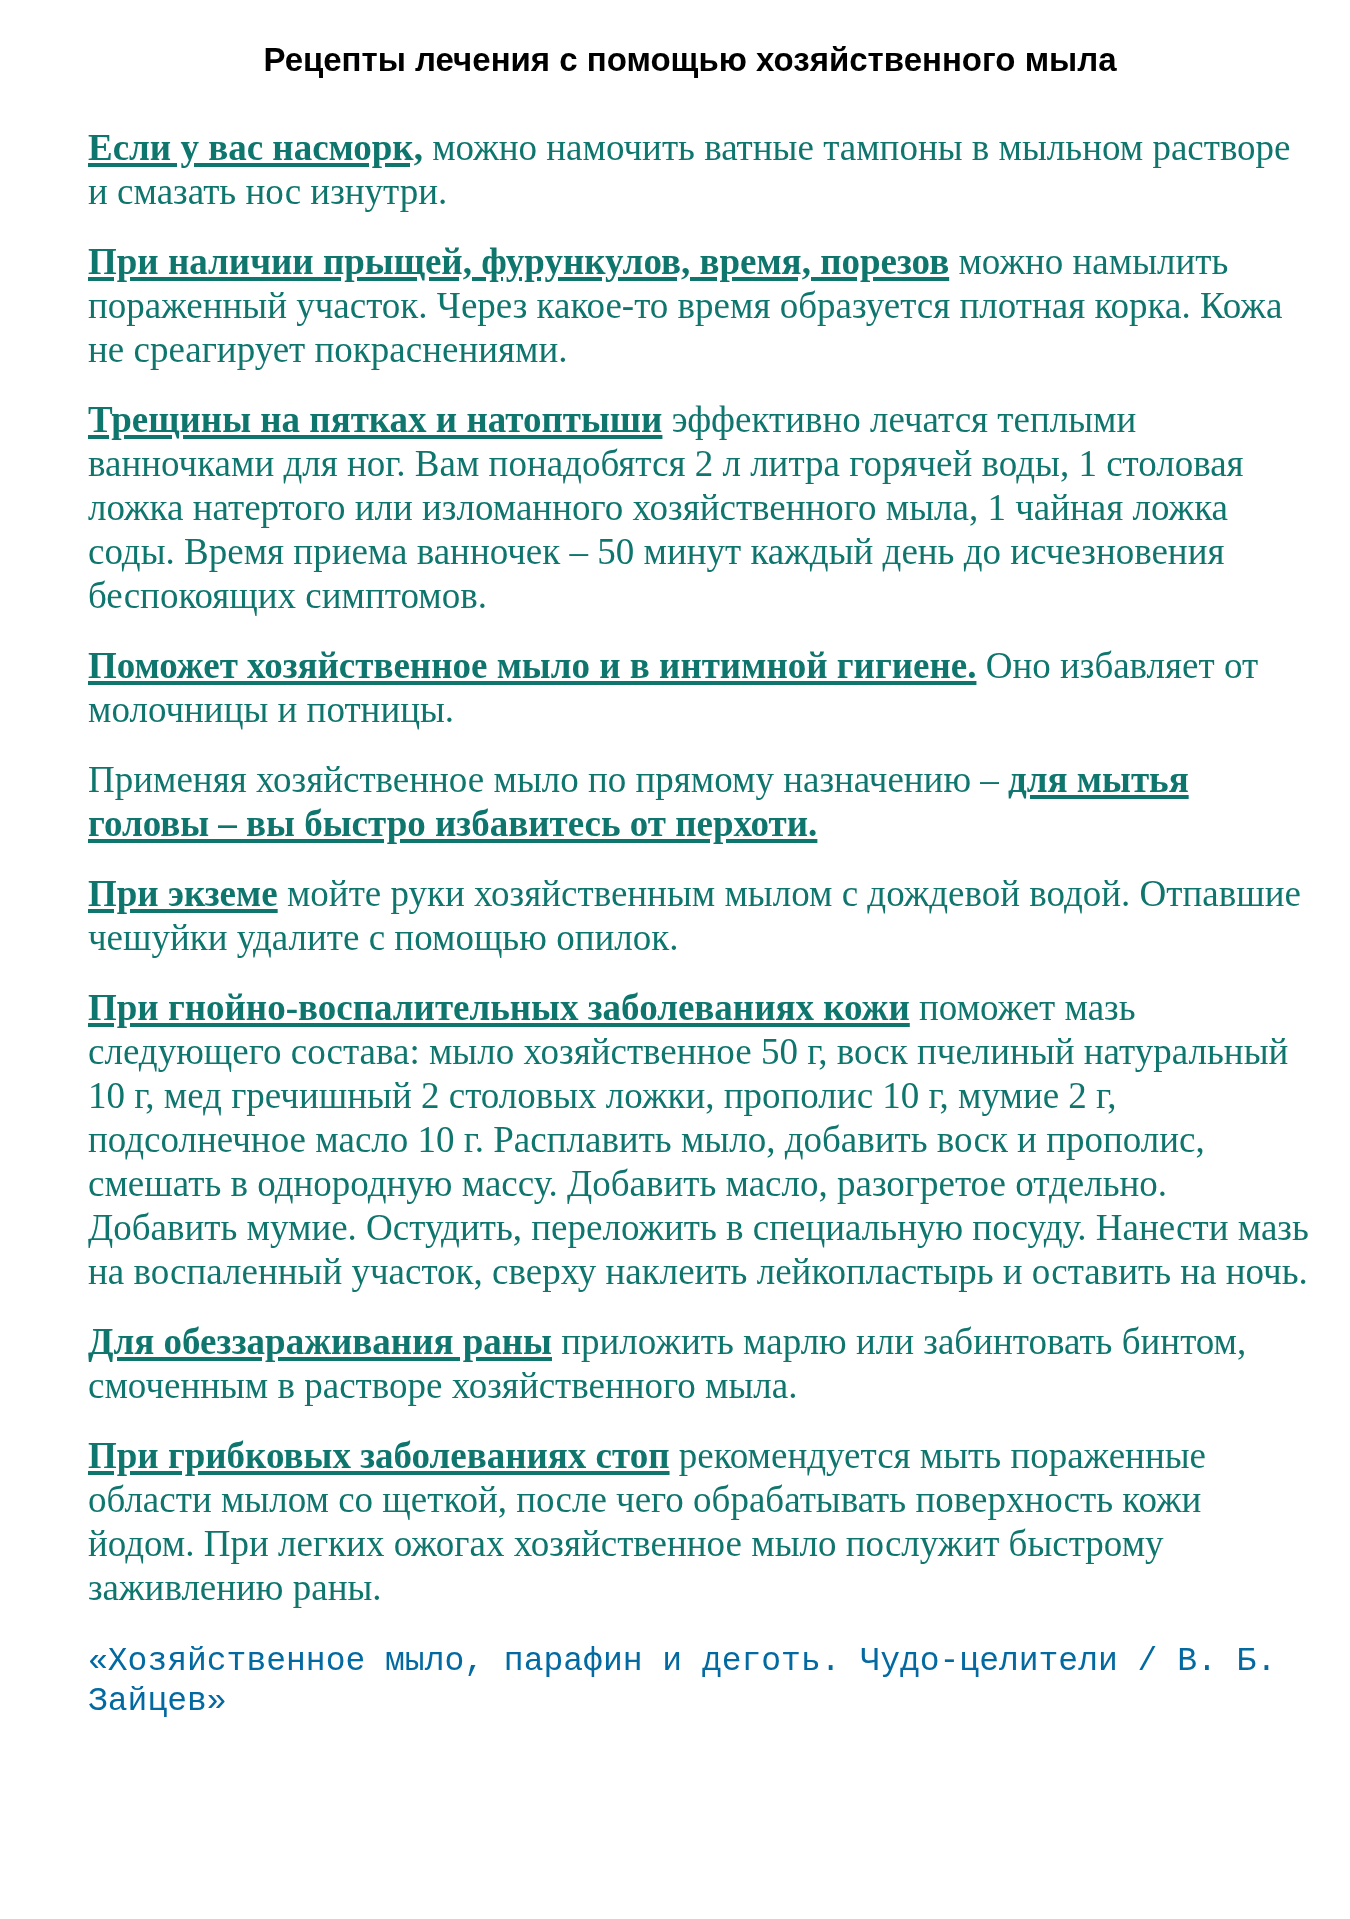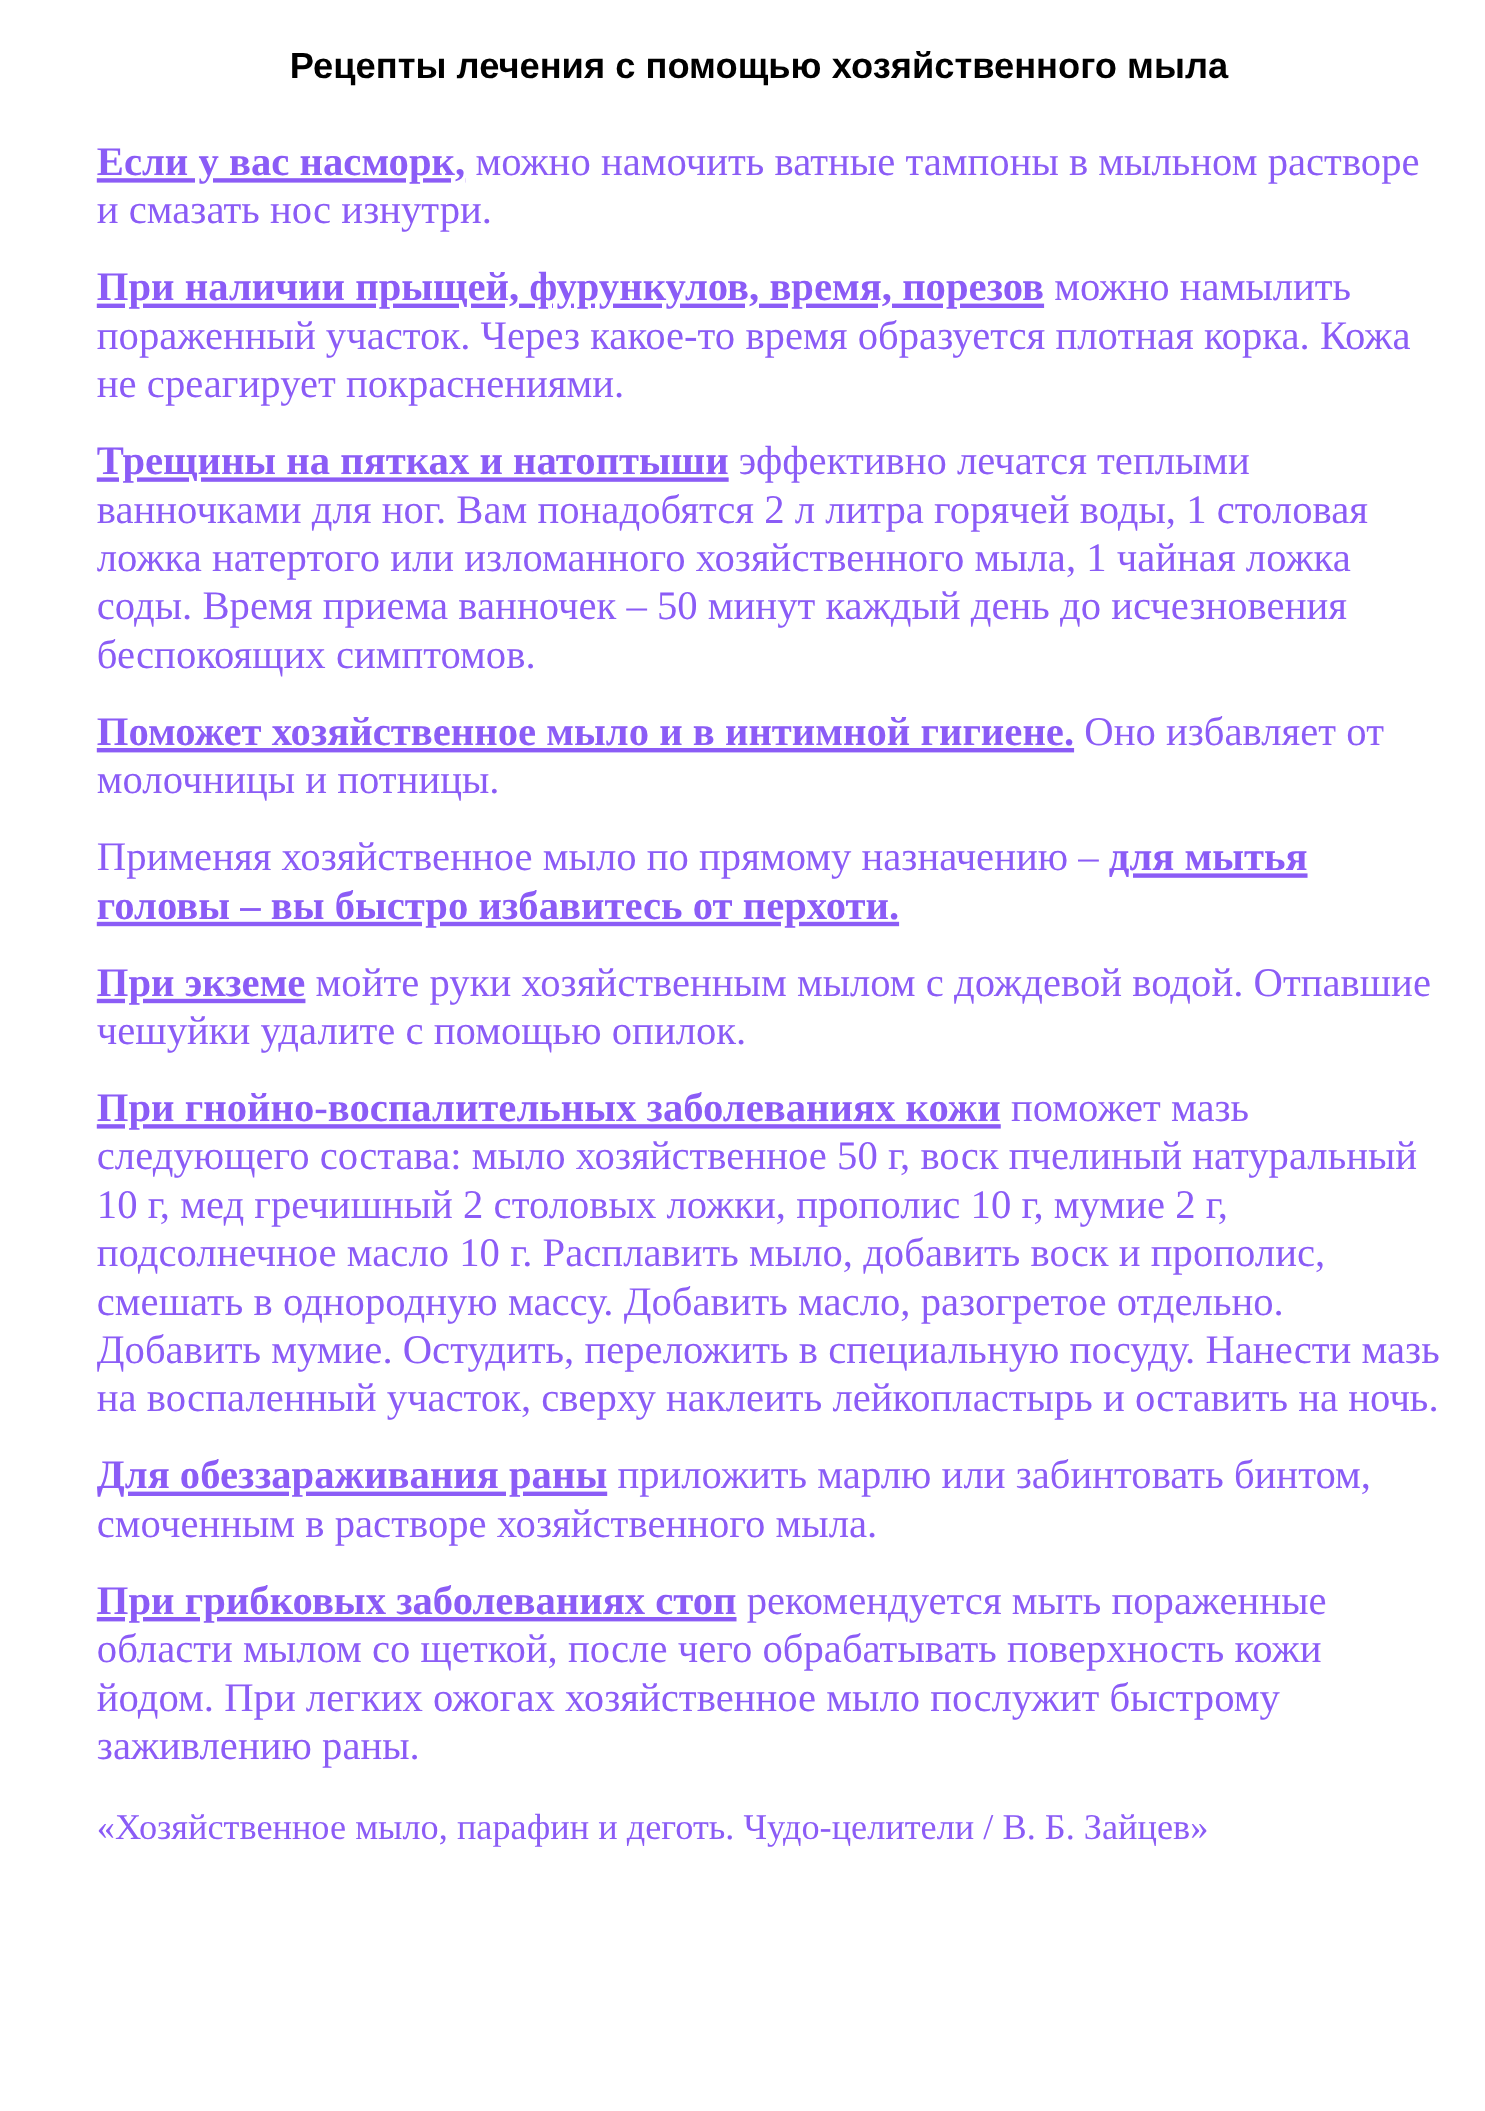--- a/index.html
+++ b/index.html
@@ -28,34 +28,34 @@
   }
   .content {
     width: 1228px;
   }
   p.para {
     font-family: "Liberation Serif", serif;
     font-size: 37px;
     line-height: 44px;
     margin: 0 0 26px 0;
     text-align: left;
-    color: #8b5cf6;
+    color: #0f766e;
   }
   p.para .lead {
     font-weight: bold;
     text-decoration: underline;
     text-decoration-thickness: 4px;
     text-underline-offset: 3px;
   }
   .doc-footer {
-    font-family: Liberation Serif, serif;
+    font-family: Liberation Mono, monospace;
     font-size: 33px;
     line-height: 40px;
     margin-top: 32px;
-    color: #8b5cf6;
+    color: #0369a1;
   }
 </style>
 </head>
 <body>
 
 <div class="page">
 
   <h1 class="doc-title">Рецепты лечения с помощью хозяйственного мыла</h1>
 
   <div class="content">

